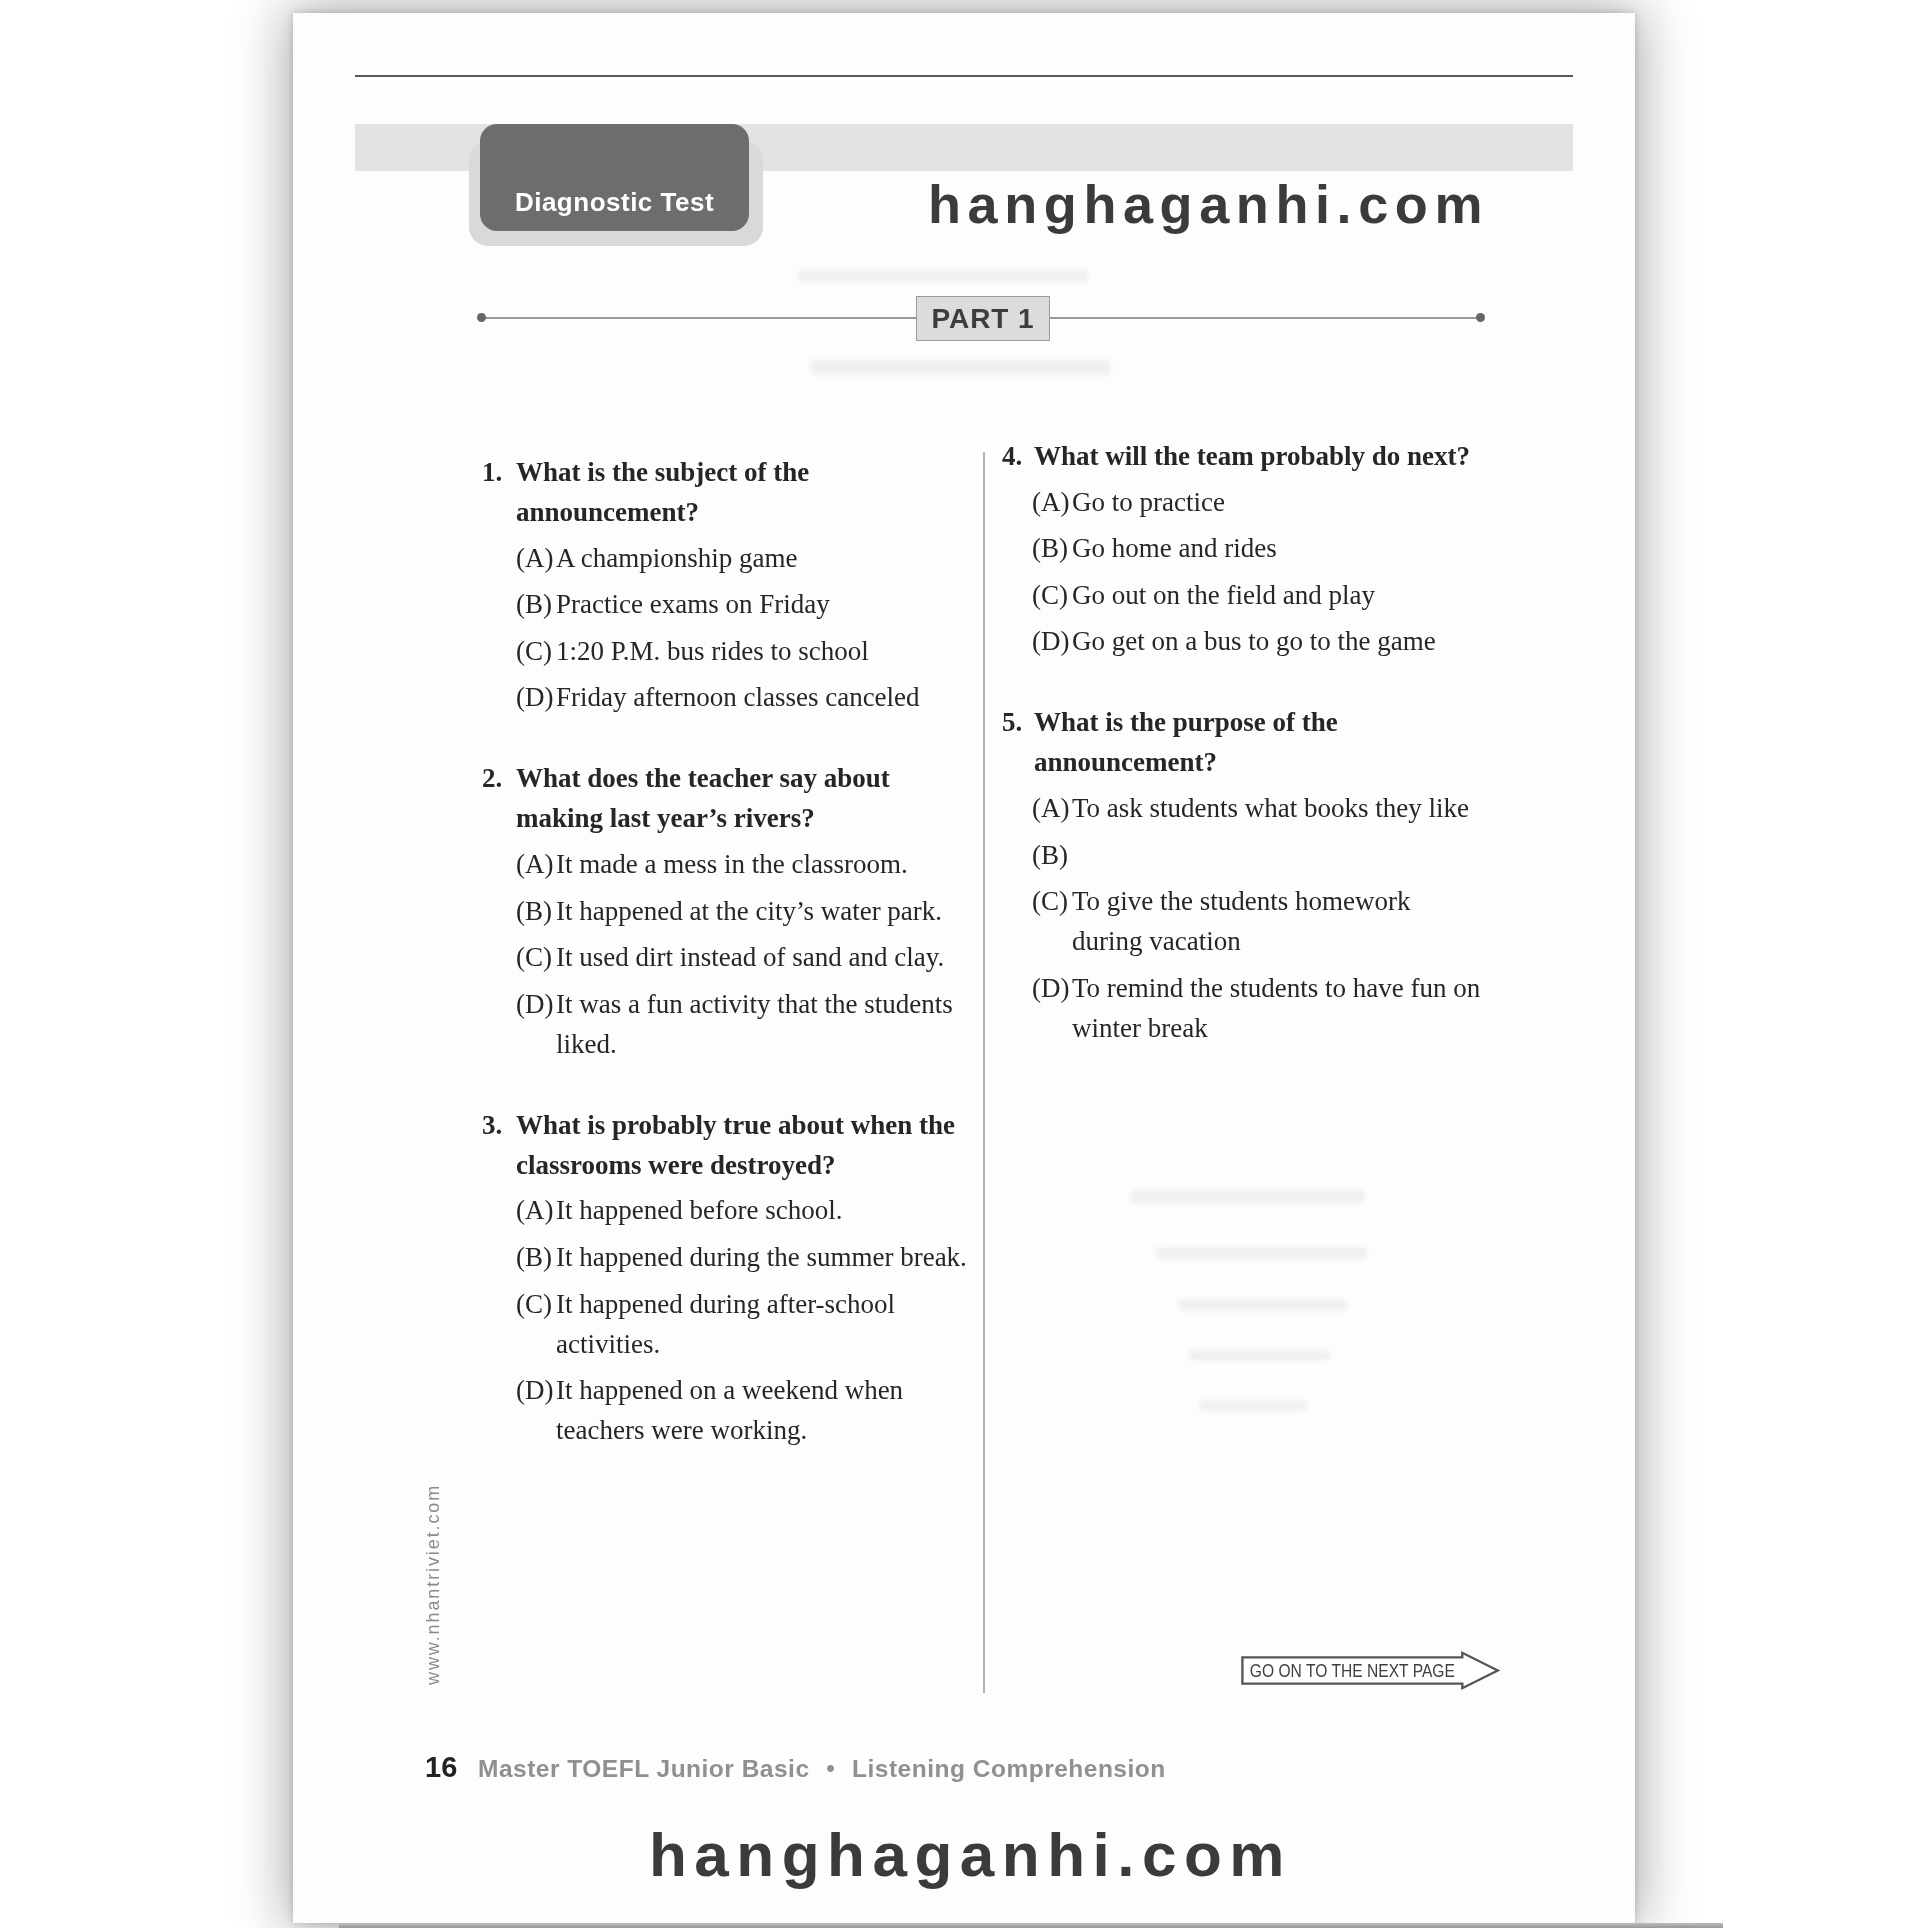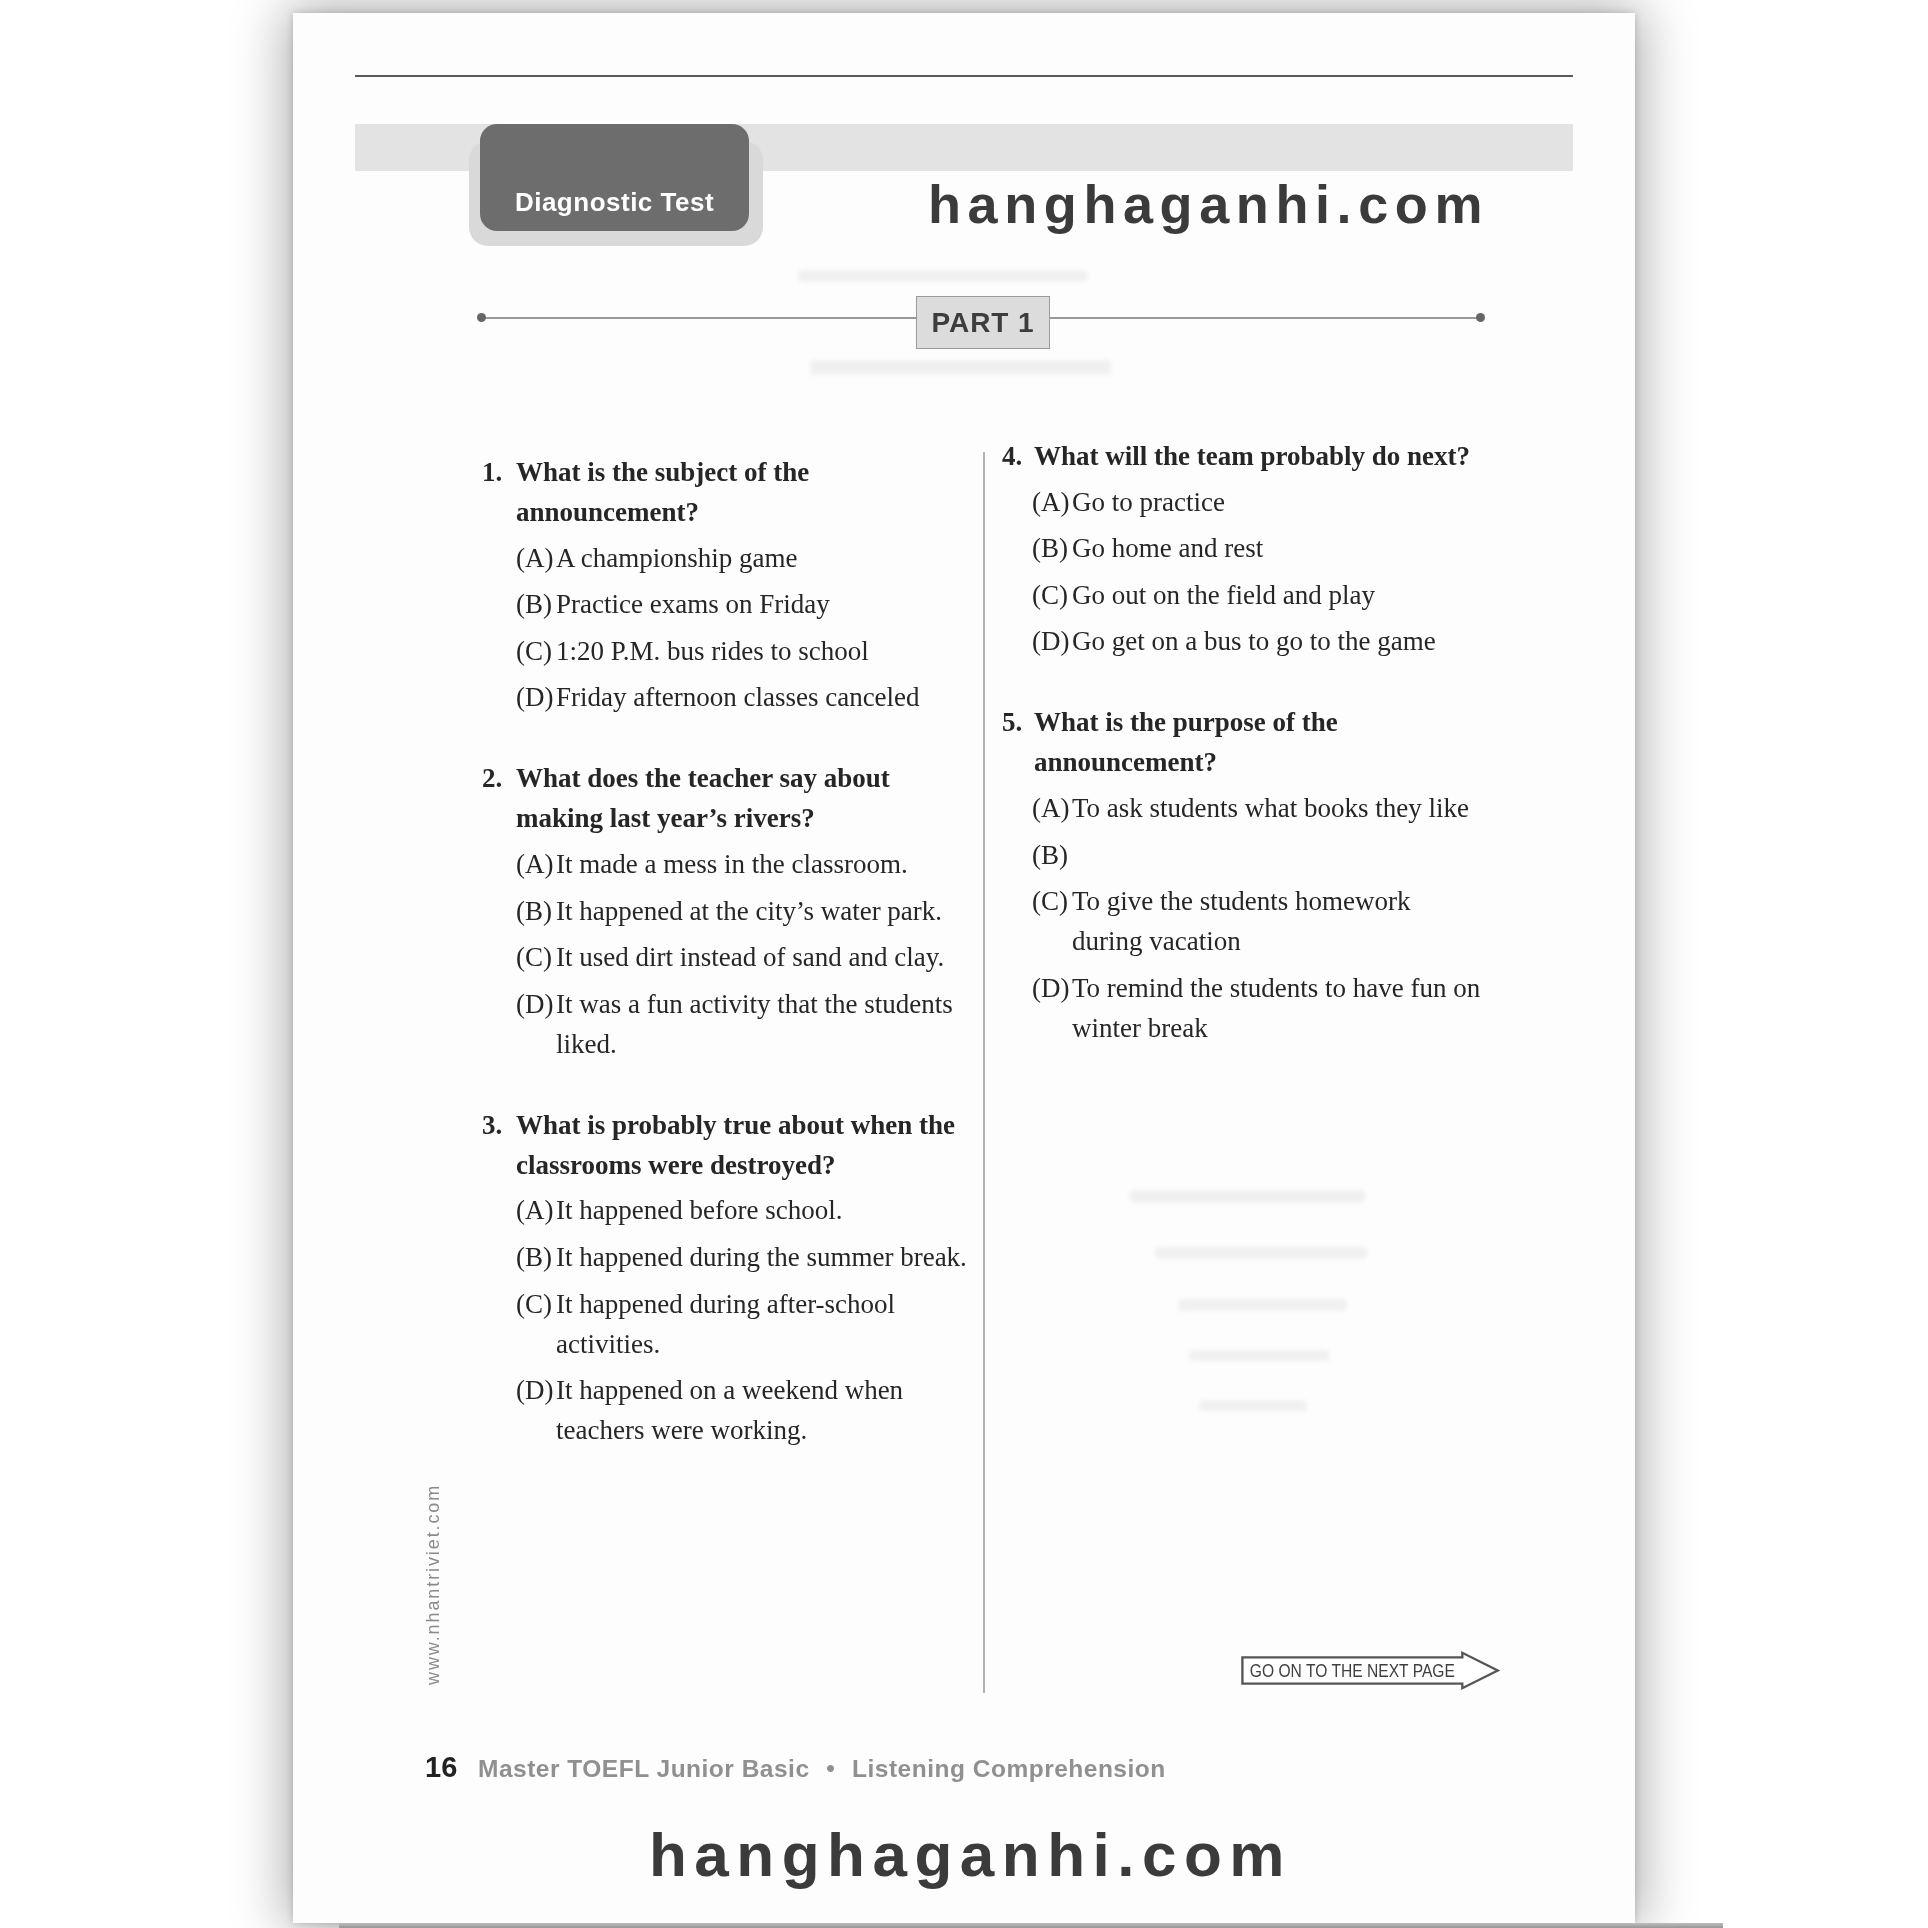--- a/index.html
+++ b/index.html
@@ -24,21 +24,21 @@
     background:var(--tab_bg);display:flex;align-items:flex-end;justify-content:center;
     padding-bottom:13px;}
   #diagnostic-tab span{font-family:"Liberation Sans",sans-serif;font-weight:bold;
     font-size:26px;color:var(--tab_text);letter-spacing:0.5px;}
   #wm-top{left:635px;top:160px;font-family:"Liberation Sans",sans-serif;font-weight:bold;
     font-size:54px;letter-spacing:6.6px;color:var(--watermark);}
 
   
   #part-line{left:188px;top:304px;width:999px;height:1.9px;background:#999;}
   .part-dot{width:9.4px;height:9.4px;border-radius:50%;background:#666;top:300px;}
-  #part-box{left:623px;top:283px;width:134px;height:53px;background:var(--part_box_bg);
+  #part-box{left:623px;top:283px;width:134px;height:45px;background:var(--part_box_bg);
     border:0.9px solid var(--part_box_border);display:flex;align-items:center;justify-content:center;}
   #part-box span{font-family:"Liberation Sans",sans-serif;font-weight:bold;font-size:28px;
     color:#3d3d3d;letter-spacing:0.9px;}
 
   
   #col-divider{left:690px;top:439px;width:1.9px;height:1241px;background:var(--divider);}
   .qcol{color:var(--body_text);font-size:27px;line-height:40px;}
   #col-left{left:189px;top:439px;width:497px;}
   #col-right{left:709px;top:423px;width:527px;}
   .question{margin-bottom:41px;}
@@ -177,21 +177,21 @@
           <span class="qnum">4.</span>
           <span class="qtext">What will the team probably do next?</span>
         </div>
         <div class="options">
           <div class="option">
             <span class="omark">(A)</span>
             <span class="otext">Go to practice</span>
           </div>
           <div class="option">
             <span class="omark">(B)</span>
-            <span class="otext">Go home and rest</span>
+            <span class="otext">Go home and rides</span>
           </div>
           <div class="option">
             <span class="omark">(C)</span>
             <span class="otext">Go out on the field and play</span>
           </div>
           <div class="option">
             <span class="omark">(D)</span>
             <span class="otext">Go get on a bus to go to the game</span>
           </div>
         </div>

